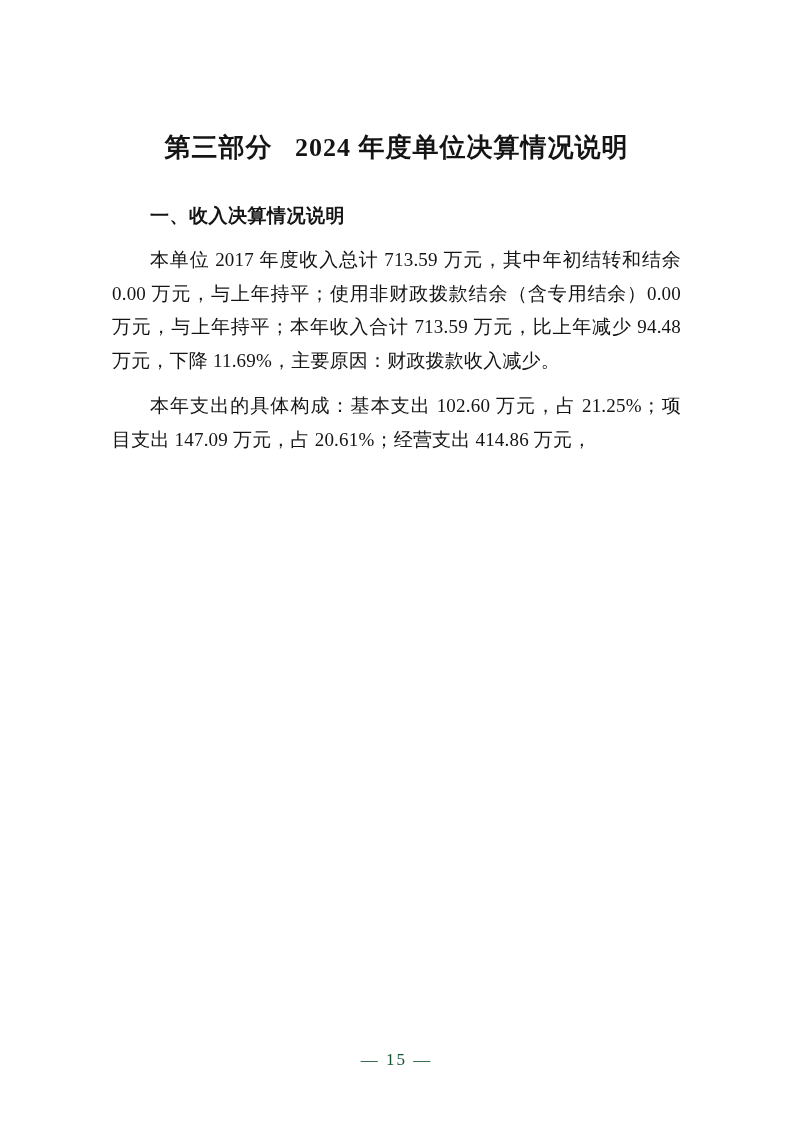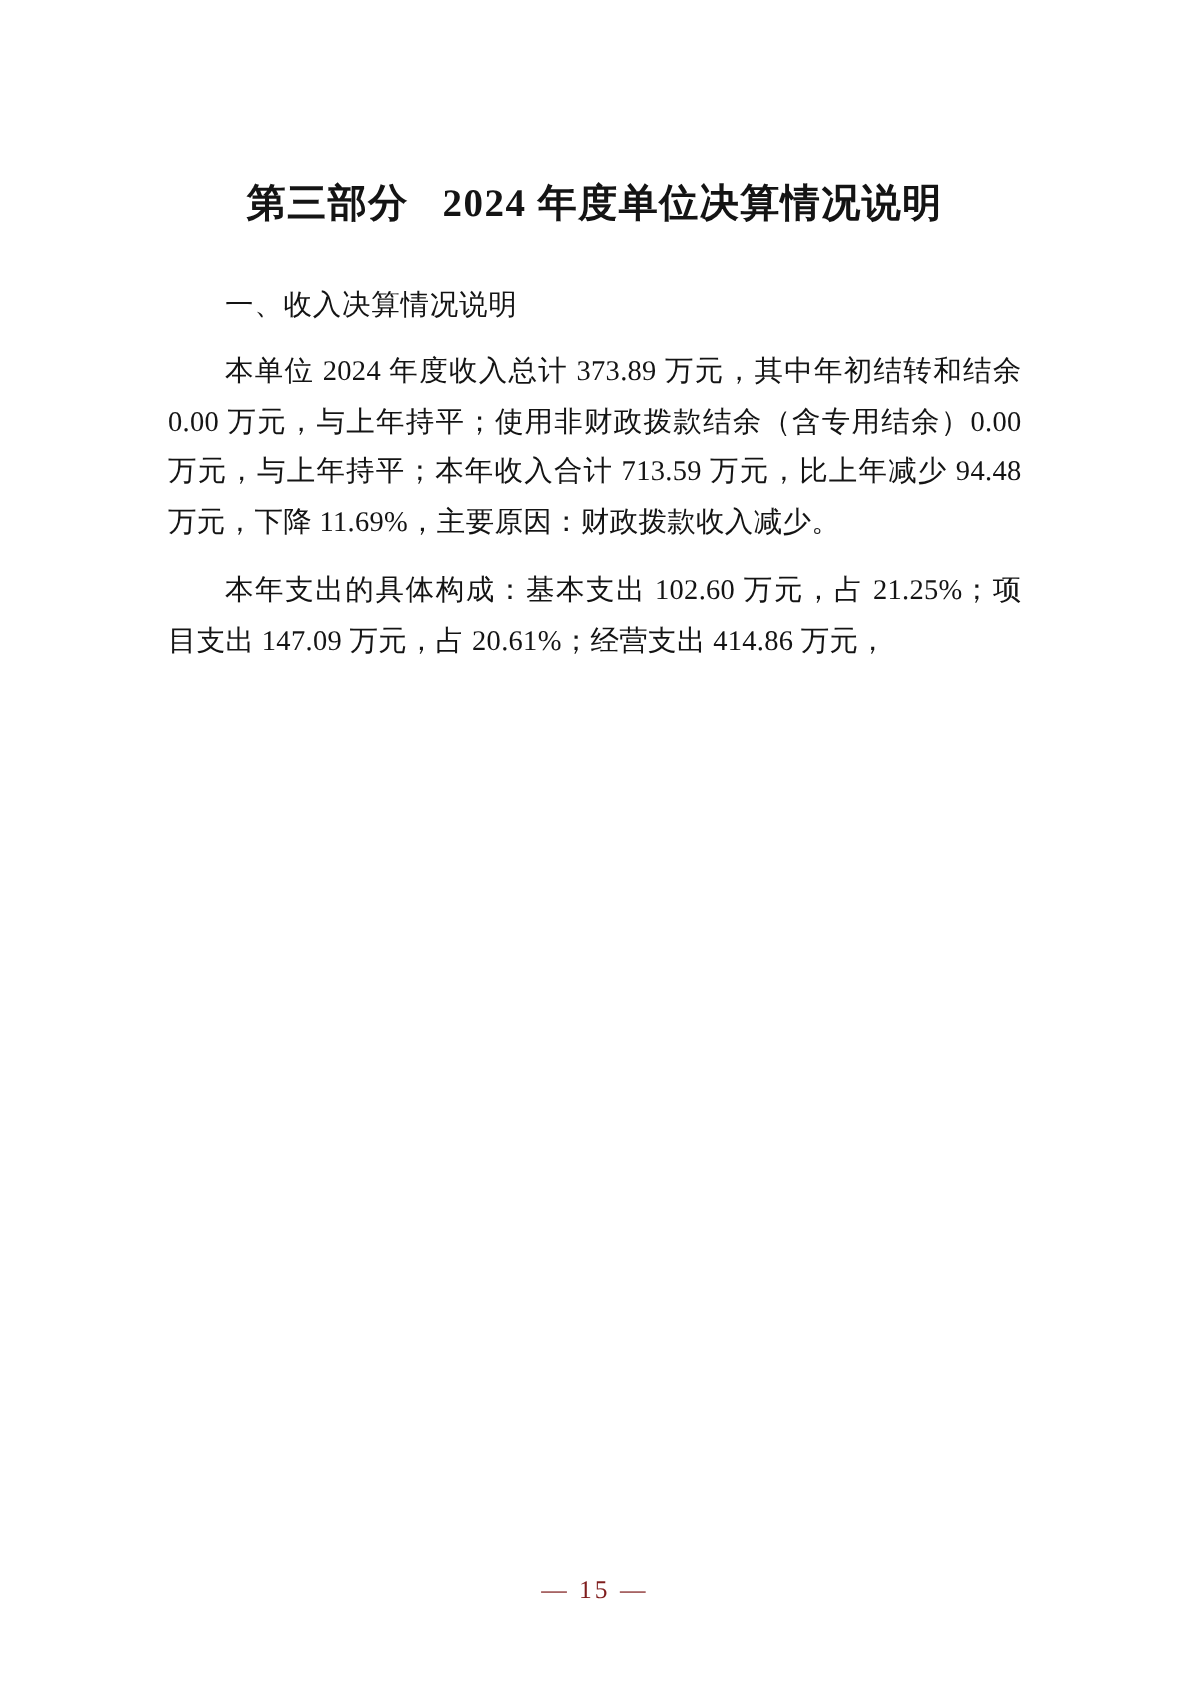--- a/index.html
+++ b/index.html
@@ -11,37 +11,37 @@
     width: 793px;
     height: 1122px;
     font-family: "Liberation Serif", "DejaVu Serif", serif;
     color: #141414;
     position: relative;
     overflow: hidden;
   }
   .page {
     position: absolute;
     left: 0;
-    top: 0;
+    top: 12px;
     width: 793px;
     height: 1100px;
     box-sizing: border-box;
     padding: 118px 112px 0 112px;
   }
   .doc-title {
     text-align: center;
     font-weight: bold;
     font-size: 26px;
     letter-spacing: 1px;
     margin: 0 0 34px 0;
     line-height: 1.4;
     white-space: pre;
   }
   .section-heading {
-    font-weight: normal;
+    font-weight: bold;
     font-size: 19px;
     margin: 0 0 10px 0;
     text-indent: 38px;
     line-height: 1.7;
     letter-spacing: 0.5px;
   }
   .para {
     font-size: 19px;
     line-height: 1.78;
     margin: 0 0 4px 0;
@@ -54,32 +54,32 @@
     height: 7px;
   }
   .footer {
     position: absolute;
     left: 0;
     right: 0;
     bottom: 52px;
     text-align: center;
     font-size: 17px;
     letter-spacing: 2px;
-    color: #7f1d1d;
+    color: #14532d;
   }
 </style>
 </head>
 <body>
 
 <div class="page">
 
   <h1 class="doc-title">第三部分   2024 年度单位决算情况说明</h1>
 
   <h2 class="section-heading">一、收入决算情况说明</h2>
-  <p class="para">本单位 2024 年度收入总计 373.89 万元，其中年初结转和结余 0.00 万元，与上年持平；使用非财政拨款结余（含专用结余）0.00 万元，与上年持平；本年收入合计 713.59 万元，比上年减少 94.48 万元，下降 11.69%，主要原因：财政拨款收入减少。</p>
+  <p class="para">本单位 2017 年度收入总计 713.59 万元，其中年初结转和结余 0.00 万元，与上年持平；使用非财政拨款结余（含专用结余）0.00 万元，与上年持平；本年收入合计 713.59 万元，比上年减少 94.48 万元，下降 11.69%，主要原因：财政拨款收入减少。</p>
 
   <div class="block-gap"></div>
 
   <p class="para">本年支出的具体构成：基本支出 102.60 万元，占 21.25%；项目支出 147.09 万元，占 20.61%；经营支出 414.86 万元，</p>
 
 </div>
 
 <div class="footer">— 15 —</div>
 
 </body></html>

